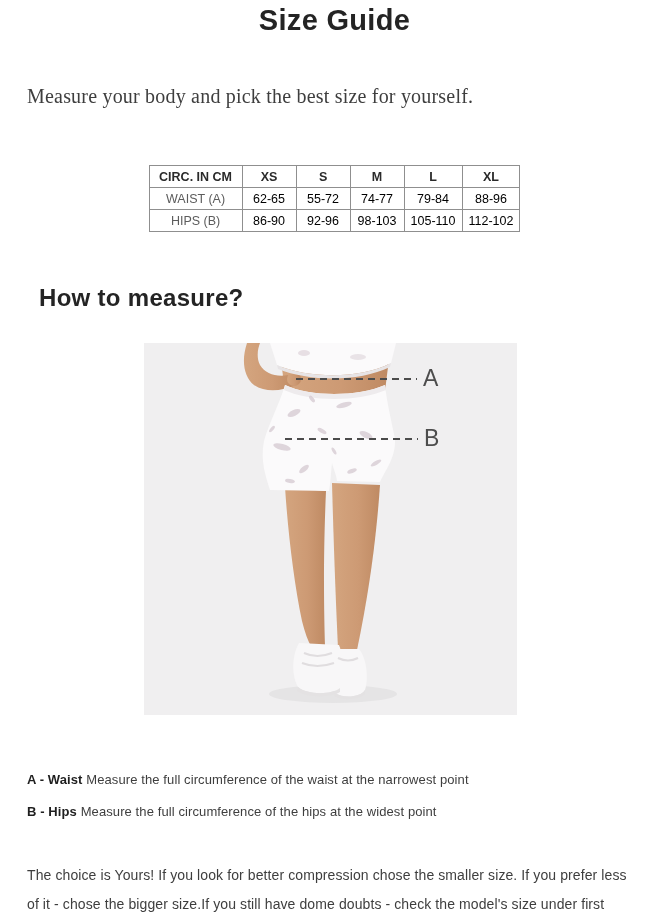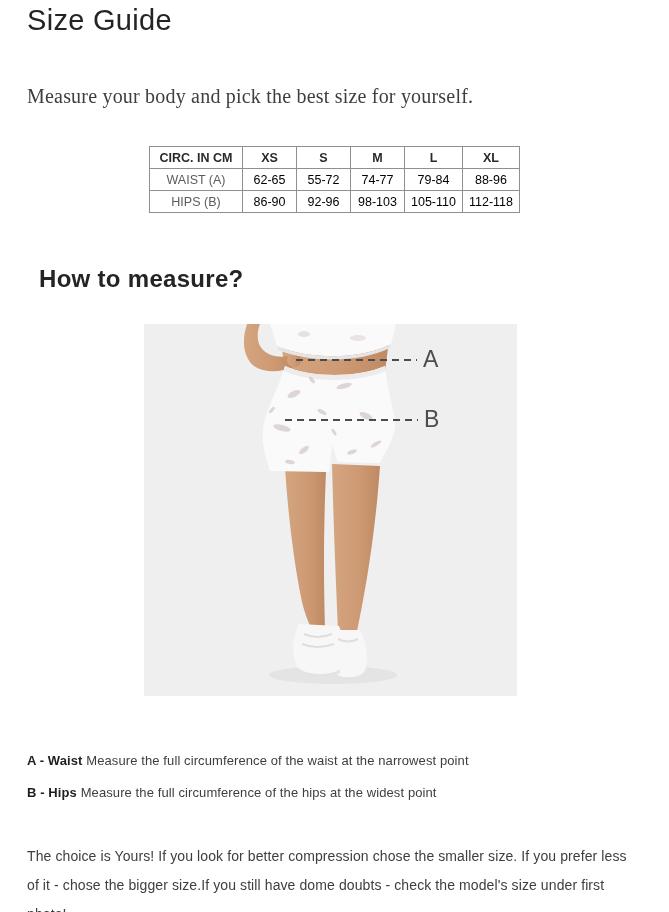--- a/index.html
+++ b/index.html
@@ -9,29 +9,30 @@
     background:#ffffff;
     font-family:"Liberation Sans", sans-serif;
     color:#3e3e3e;
     overflow:hidden;
     position:relative;
   }
   .content { padding:0 27px; }
 
   .page-title {
     margin:4px 0 0 0;
-    font-size:29px; font-weight:400; letter-spacing:.3px;
+    font-size:29px; font-weight:700; letter-spacing:.3px;
     color:#242424;
+    text-align:center;
   }
   .intro {
     margin:48px 0 0 0;
     font-size:20px; color:#3e3e3e; letter-spacing:.2px;font-family:Liberation Serif, serif;
   }
 
-  .table-wrap { margin-top:38px; display:flex; justify-content:center; }
+  .table-wrap { margin-top:57px; display:flex; justify-content:center; }
   table.size-table { border-collapse:collapse; table-layout:fixed; }
   .size-table th, .size-table td {
     border:1px solid #8f8f8f;
     height:22px; padding:0 6px;
     font-size:12.5px; text-align:center; white-space:nowrap;
   }
   .size-table th { font-weight:700; color:#2a2a2a; }
   .size-table th.col-label { width:93px; }
   .size-table th.col-size { width:54px; }
   .size-table td { color:#000000; font-weight:400; }
@@ -100,21 +101,21 @@
           <td>74-77</td>
           <td>79-84</td>
           <td>88-96</td>
         </tr>
         <tr>
           <td class="row-label">HIPS (B)</td>
           <td>86-90</td>
           <td>92-96</td>
           <td>98-103</td>
           <td>105-110</td>
-          <td>112-118</td>
+          <td>112-102</td>
         </tr>
       </tbody>
     </table>
   </div>
 
   <h2 class="section-heading">How to measure?</h2>
 
   <div class="photo">
     <svg width="373" height="372" viewBox="0 0 373 372" aria-hidden="true">
       <defs>

